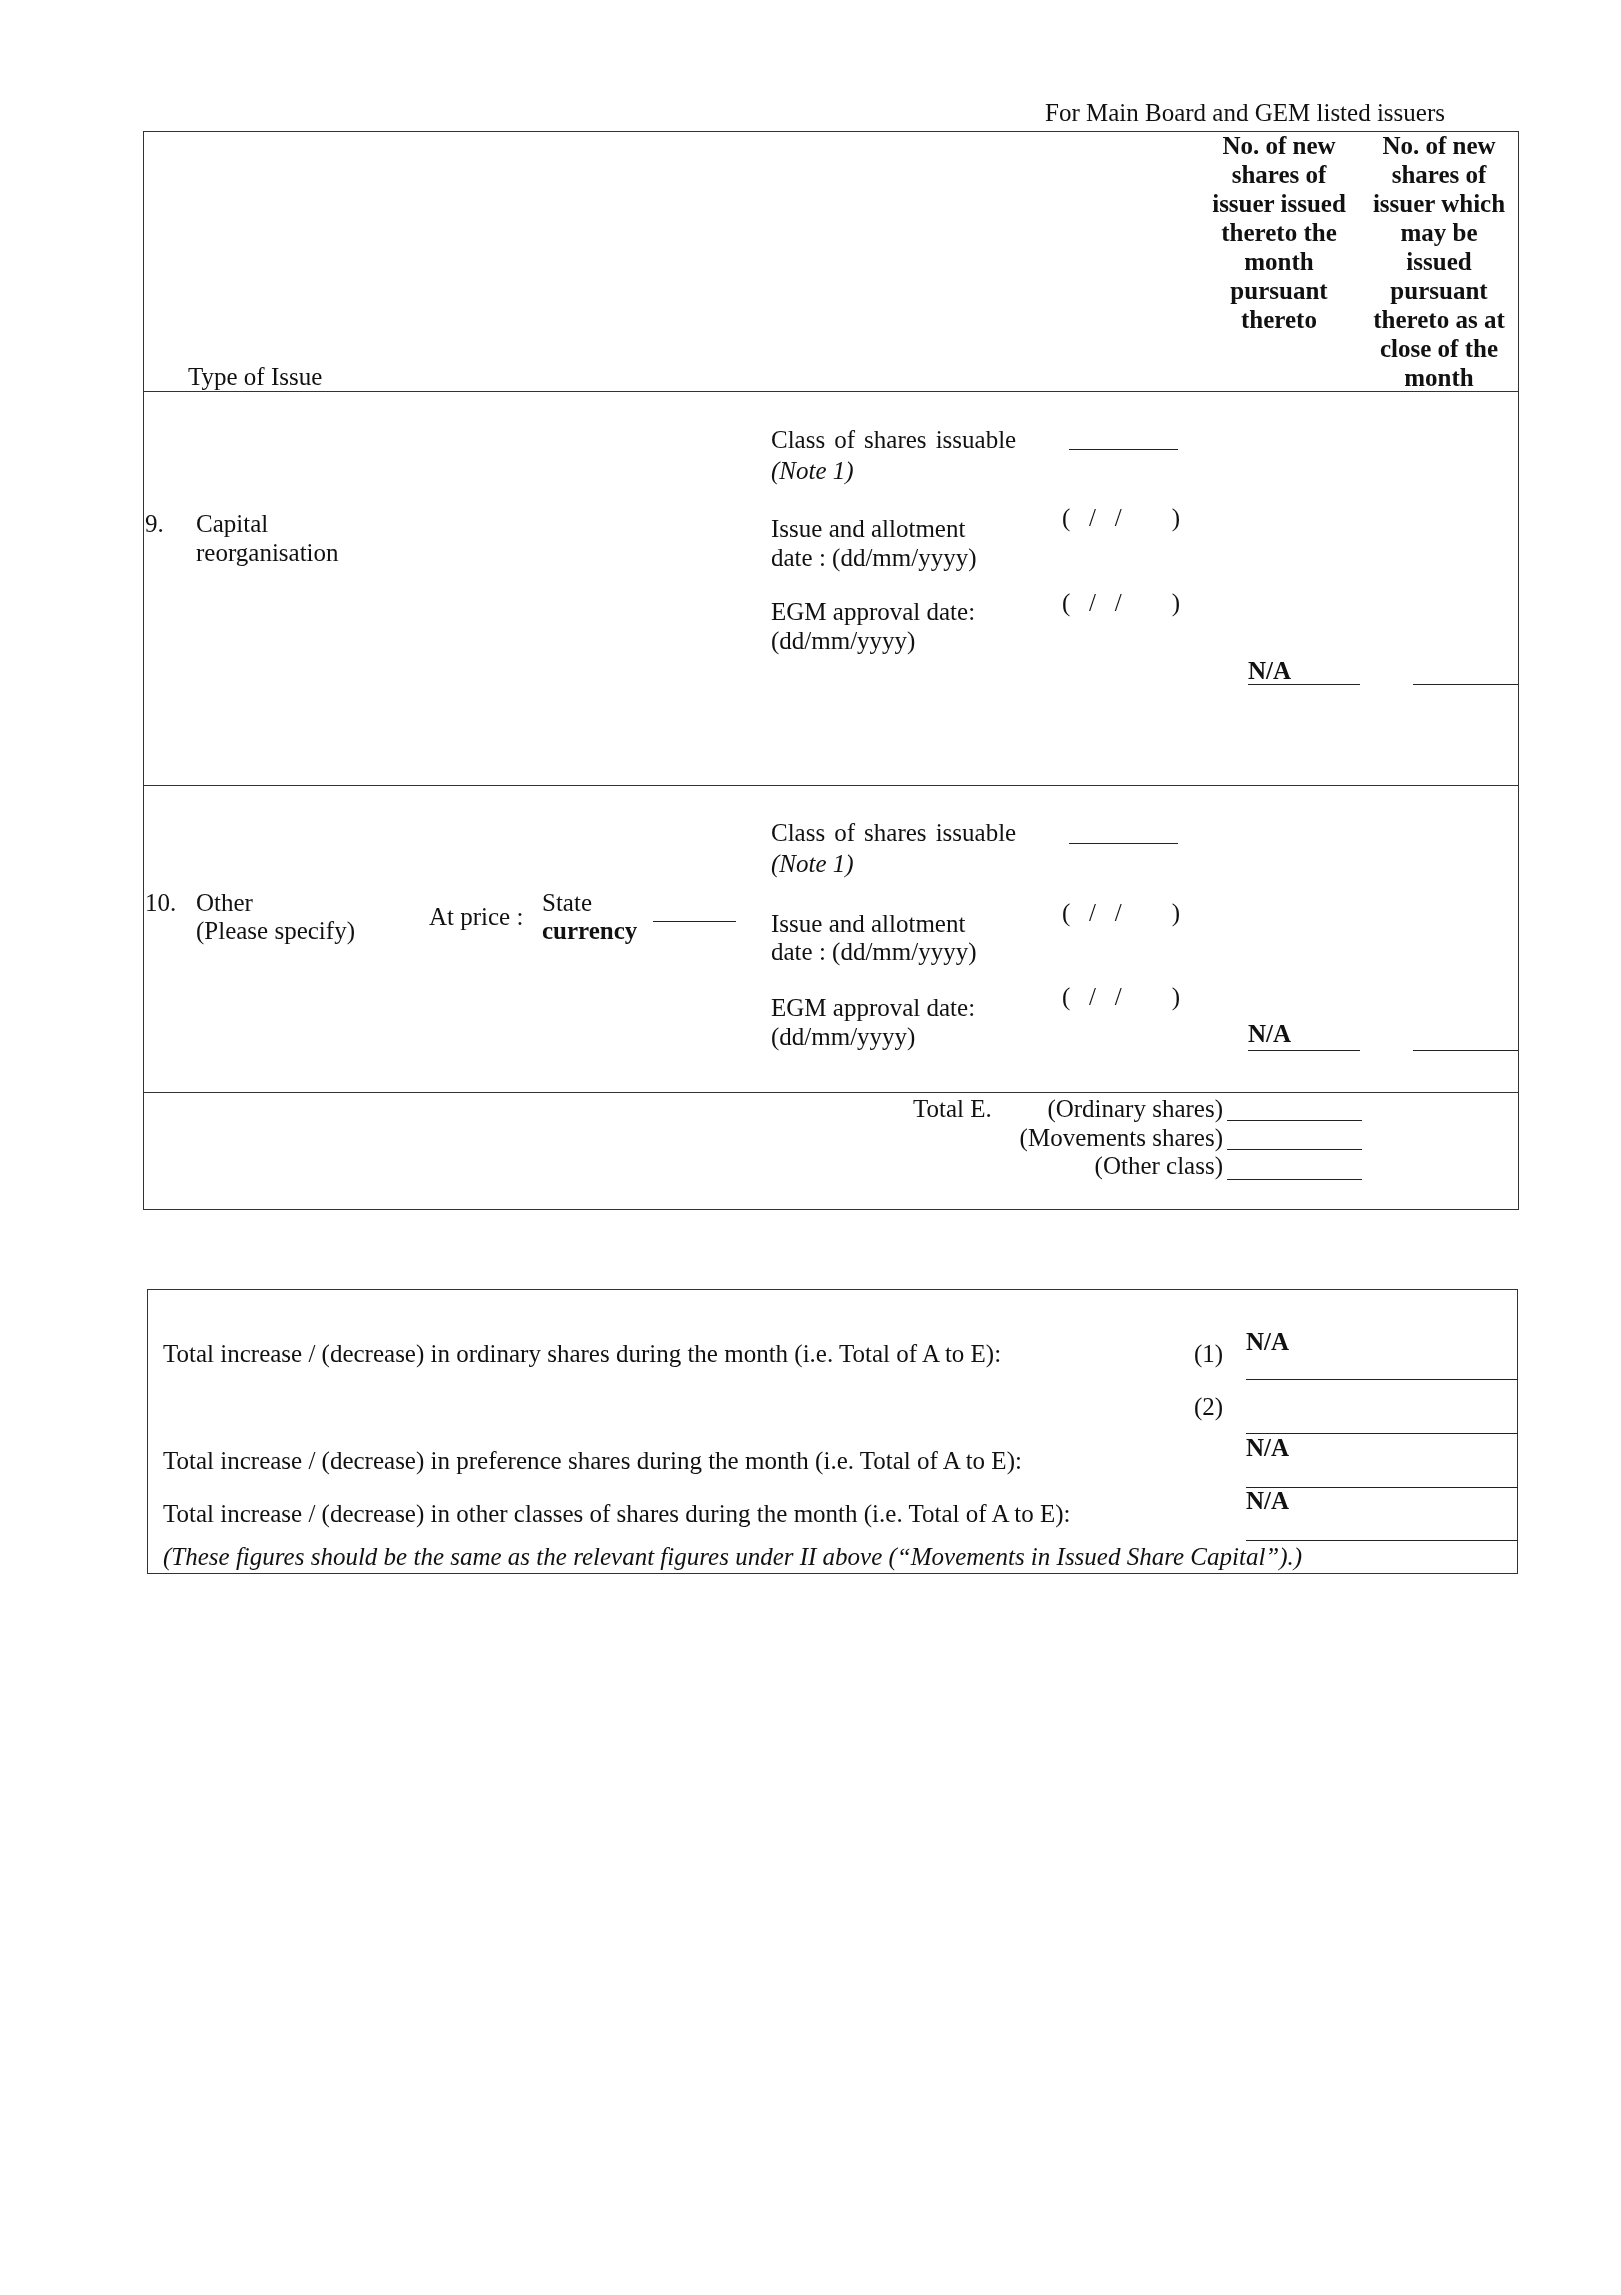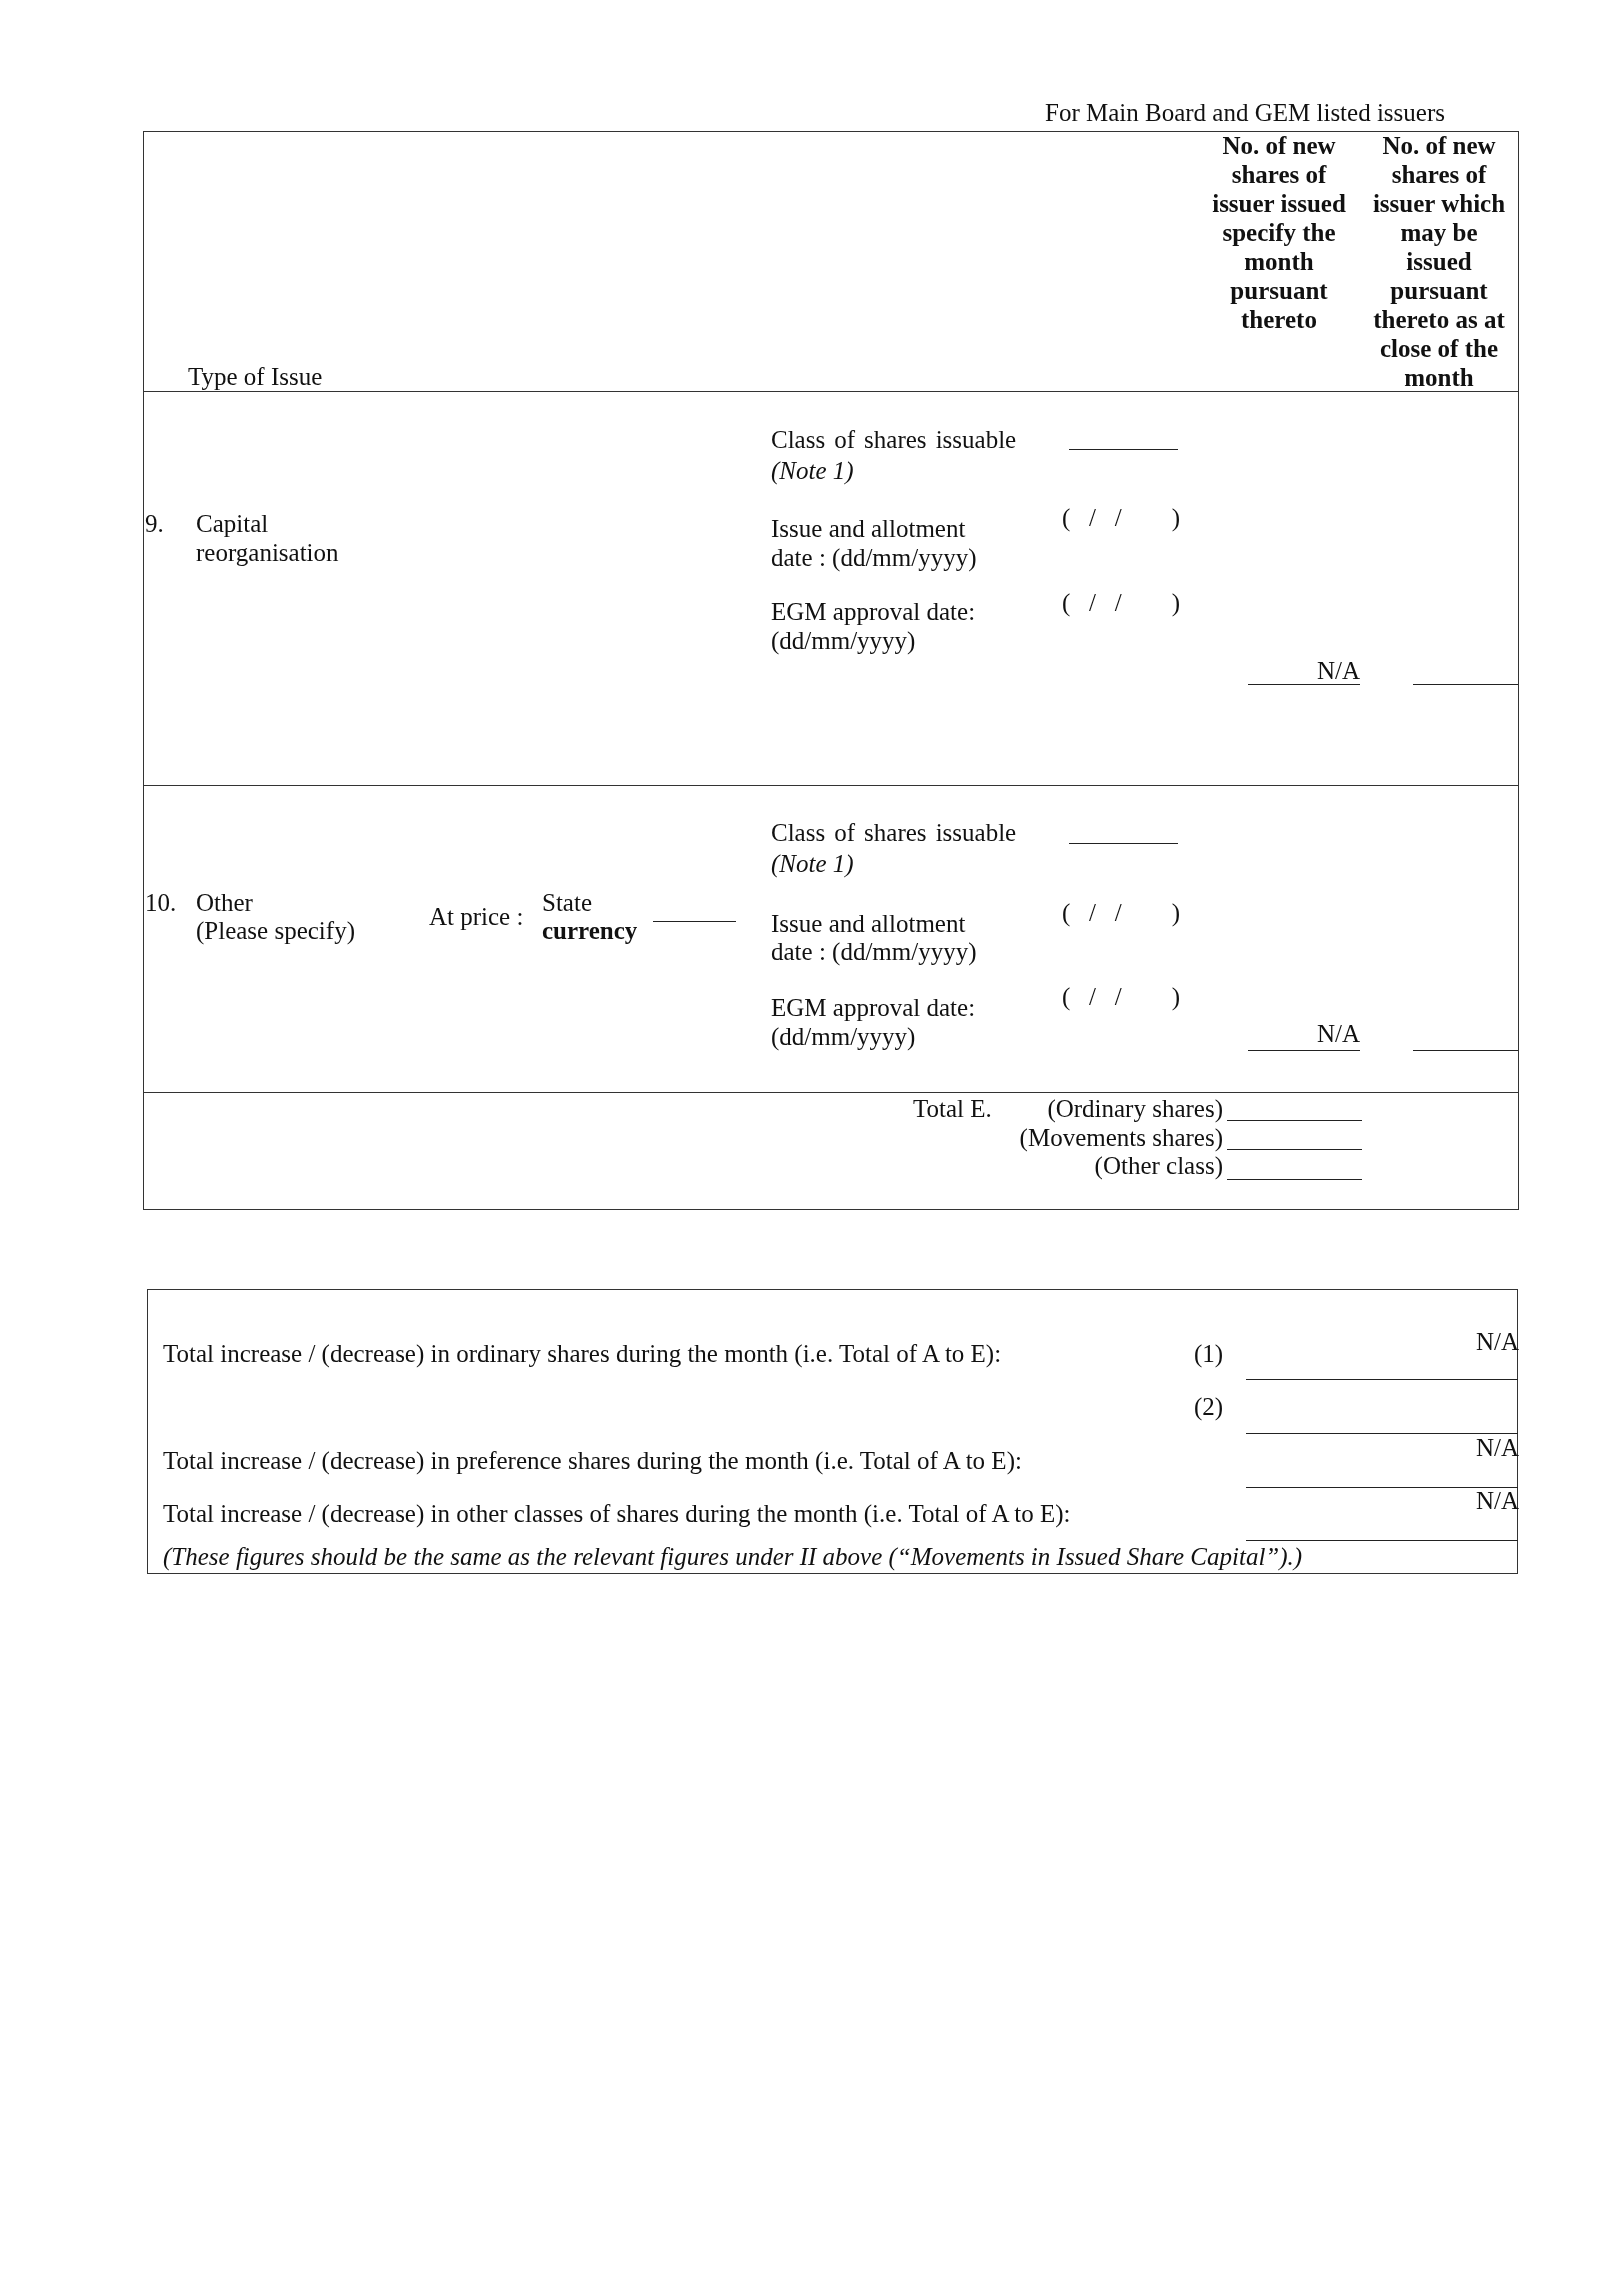--- a/index.html
+++ b/index.html
@@ -5,40 +5,40 @@
   html, body { margin: 0; padding: 0; background: #ffffff; }
   body {
     width: 1622px; height: 2295px; position: relative; overflow: hidden;
     font-family: "Liberation Serif", "DejaVu Serif", serif;
     color: #111111; font-size: 25px; line-height: 29px;
   }
   .abs { position: absolute; white-space: nowrap; }
   .box { position: absolute; border: 1.4px solid #333333; box-sizing: border-box; }
   .hline { position: absolute; height: 0; border-top: 1.4px solid #333333; }
   .uline { position: absolute; height: 0; border-top: 1.4px solid #222222; }
-  .center { text-align: right; }
+  .center { text-align: left; font-weight: bold; }
   .right { text-align: right; }
   .ital { font-style: italic; }
   .colhead { position: absolute; text-align: center; white-space: normal; line-height: 29px; font-weight: bold; }
   .date { position: absolute; white-space: pre; }
 </style>
 </head>
 <body>
 
 <div class="abs" style="left:1045px; top:98px;">For Main Board and GEM listed issuers</div>
 
 <div class="box" style="left:143px; top:131px; width:1376px; height:1079px;"></div>
 
 <div class="abs" style="left:188px; top:362px;">Type of Issue</div>
 
 <div class="colhead" style="left:1202px; top:131px; width:154px;">
   <div>No. of new</div>
   <div>shares of</div>
   <div>issuer issued</div>
-  <div>specify the</div>
+  <div>thereto the</div>
   <div>month</div>
   <div>pursuant</div>
   <div>thereto</div>
 </div>
 <div class="colhead" style="left:1362px; top:131px; width:154px;">
   <div>No. of new</div>
   <div>shares of</div>
   <div>issuer which</div>
   <div>may be</div>
   <div>issued</div>

